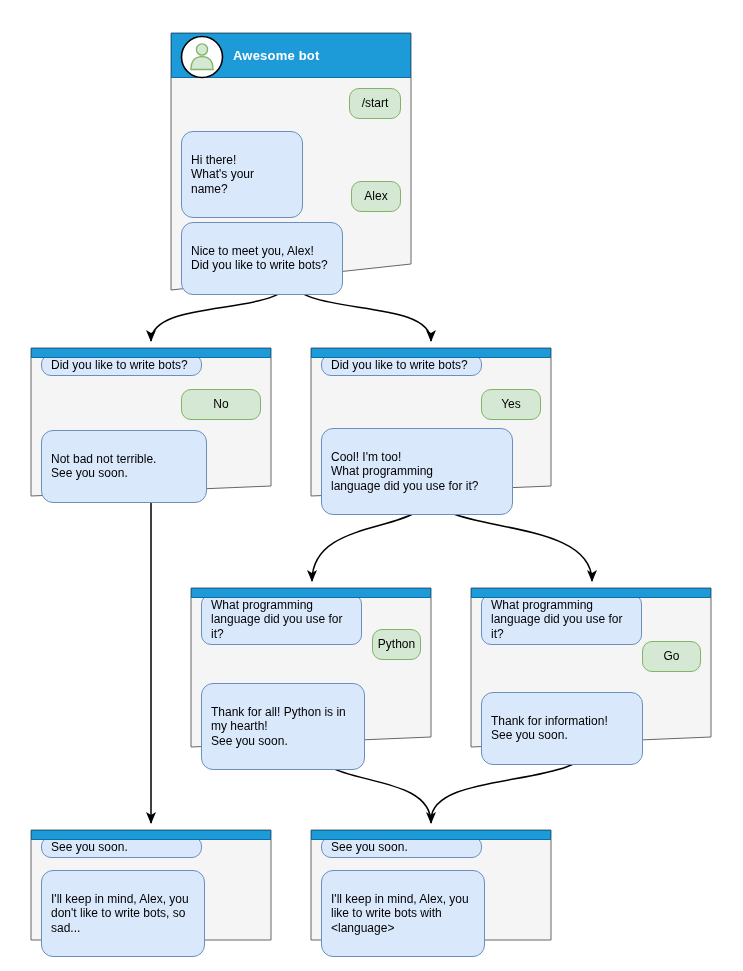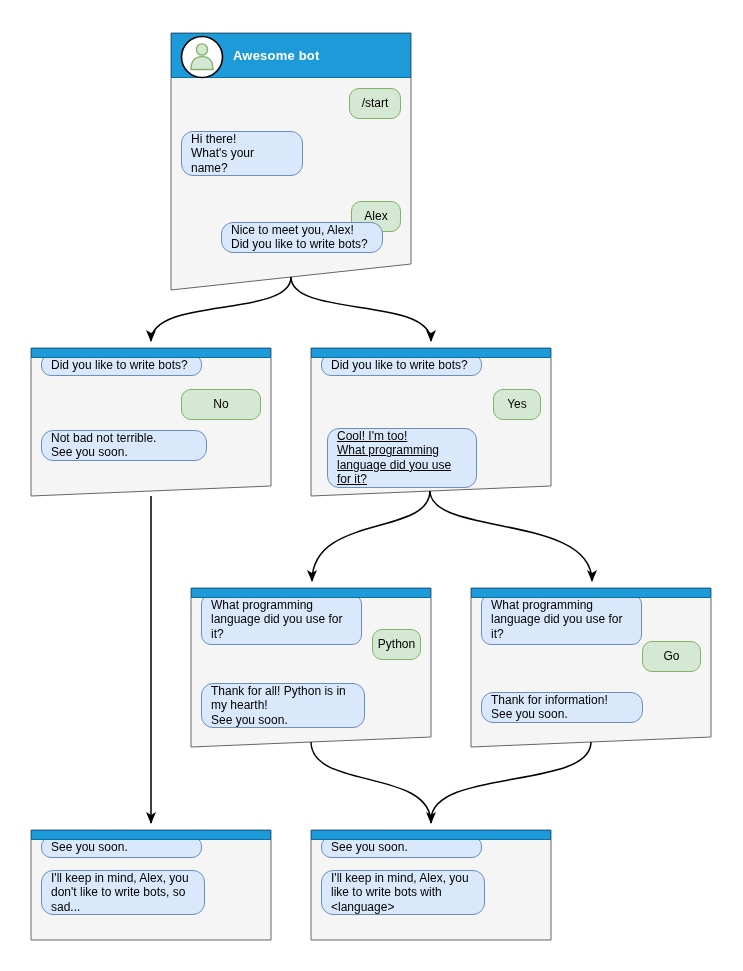--- a/index.html
+++ b/index.html
@@ -15,21 +15,21 @@
   }
   .titlebar.main{height:45px;display:flex;align-items:center;}
   .titlebar.thin{height:10px;}
   .avatar{position:absolute;left:8px;top:1px;width:44px;height:44px;}
   .win-title{
     margin-left:61px;color:#ffffff;font-weight:bold;font-size:13px;letter-spacing:.2px;
   }
   .bubble{
     position:absolute;box-sizing:border-box;z-index:2;
     font-size:12px;line-height:1.2;color:#000;white-space:pre-line;
-    border-radius:12px;border:1px solid;padding:0 9px;
+    border-radius:12px;border:1px solid;padding:21px 9px;
   }
   .bot{
     background:var(--bot-fill,#dae8fc);border-color:var(--bot-stroke,#6c8ebf);
   }
   .user{
     background:var(--user-fill,#d5e8d4);border-color:var(--user-stroke,#82b366);
     display:flex;align-items:center;justify-content:center;text-align:center;
     padding:5px 6px;border-radius:10px;
   }
   .pinned{
@@ -76,38 +76,38 @@
           <circle cx="22" cy="22" r="20.5" fill="#ffffff" stroke="#000000" stroke-width="1.6"></circle>
           <circle cx="22" cy="14.5" r="5.6" fill="#d5e8d4" stroke="#82b366" stroke-width="1.4"></circle>
           <path d="M11 34.5 C11 26 14.7 21.6 22 21.6 C29.3 21.6 33 26 33 34.5 Z" fill="#d5e8d4" stroke="#82b366" stroke-width="1.4"></path>
         </svg>
       </span>
       <span class="win-title">Awesome bot</span>
     </div>
     <div class="bubble user" style="top:55px;right:10px;width:52px;min-height:31px;">/start</div>
     <div class="bubble bot" style="top:98px;left:10px;width:122px;">Hi there!
 What's your name?</div>
-    <div class="bubble user" style="top:148px;right:10px;width:50px;min-height:31px;margin-top:20px;">Alex</div>
-    <div class="bubble bot" style="top:189px;left:10px;width:162px;margin-left:40px;">Nice to meet you, Alex!
+    <div class="bubble user" style="top:148px;right:10px;width:50px;min-height:31px;">Alex</div>
+    <div class="bubble bot" style="top:189px;left:10px;width:162px;">Nice to meet you, Alex!
 Did you like to write bots?</div>
   </div>
 
   <div class="win" style="left:31px;top:348px;width:240px;height:148px;">
     <div class="bubble bot pinned">Did you like to write bots?</div>
     <div class="titlebar thin"></div>
     <div class="bubble user" style="top:41px;right:10px;width:80px;min-height:31px;">No</div>
     <div class="bubble bot" style="top:82px;left:10px;width:166px;">Not bad not terrible.
 See you soon.</div>
   </div>
 
   <div class="win" style="left:311px;top:348px;width:240px;height:148px;">
     <div class="bubble bot pinned">Did you like to write bots?</div>
     <div class="titlebar thin"></div>
-    <div class="bubble user" style="top:41px;right:10px;width:48px;min-height:31px;">Yes</div>
-    <div class="bubble bot" style="top:80px;left:16px;width:150px;text-decoration:underline;">Cool! I'm too!
+    <div class="bubble user" style="top:41px;right:10px;width:60px;min-height:31px;">Yes</div>
+    <div class="bubble bot" style="top:80px;left:10px;width:192px;">Cool! I'm too!
 What programming
 language did you use for it?</div>
   </div>
 
   <div class="win" style="left:191px;top:588px;width:240px;height:159px;">
     <div class="bubble bot pinned">What programming
 language did you use for it?</div>
     <div class="titlebar thin"></div>
     <div class="bubble user" style="top:41px;right:10px;width:49px;min-height:31px;">Python</div>
     <div class="bubble bot" style="top:95px;left:10px;width:164px;">Thank for all! Python is in

